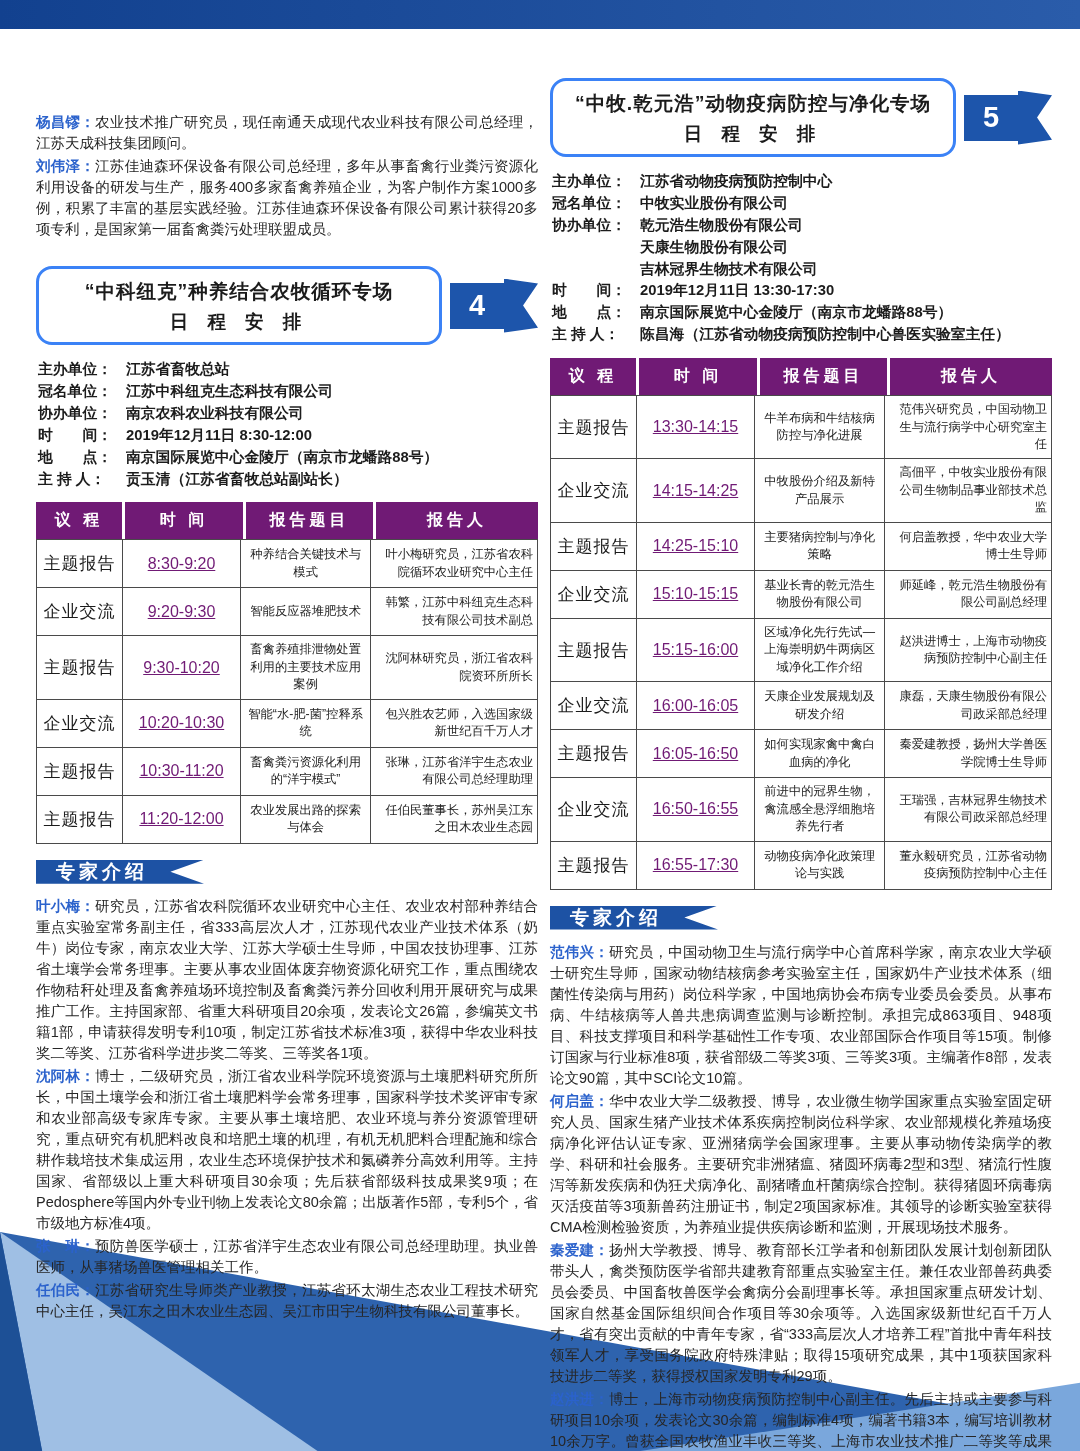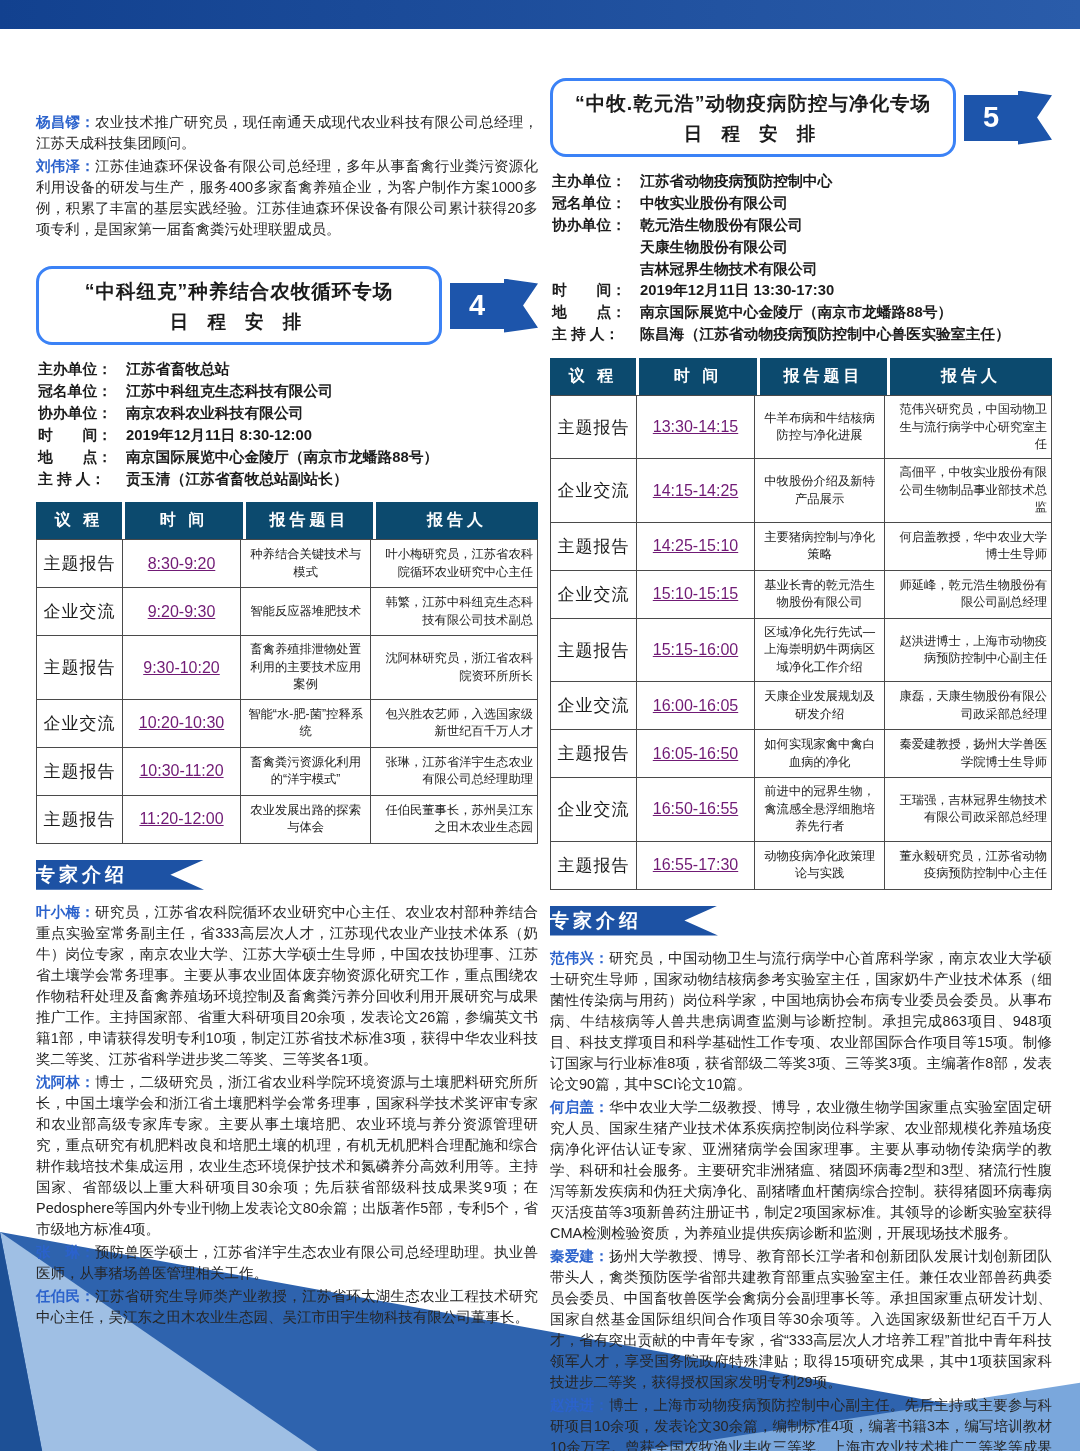--- a/index.html
+++ b/index.html
@@ -27,32 +27,32 @@
               display:flex;align-items:center;justify-content:center;}
   .badge-tail{width:34px;height:54px;background:#1d55ab;
               clip-path:polygon(0 0,100% 9%,56% 50%,100% 91%,0 100%);}
   .info-list{margin:4px 0 12px 2px;}
   .info-row{display:flex;font-size:14.8px;line-height:1.48;font-weight:600;color:#1c1c1c;}
   .info-label{flex:0 0 88px;white-space:pre;}
   .info-value{white-space:pre-line;}
   .sched{margin:6px 0 4px 0;}
   .sched-grid{display:grid;grid-template-columns:86px 118px 1fr 1.28fr;}
   .sched-head{gap:3px;margin-bottom:0;}
-  .hcell{background:#0c4a6e;color:#fff;text-align:center;padding:8px 0;font-size:16px;
+  .hcell{background:#701a75;color:#fff;text-align:center;padding:8px 0;font-size:16px;
          font-weight:bold;letter-spacing:4px;}
   .sched-body{border-left:1.5px solid #4a4a4a;border-top:1.5px solid #4a4a4a;}
   .bcell{border-right:1.5px solid #4a4a4a;border-bottom:1.5px solid #4a4a4a;
          display:flex;align-items:center;justify-content:center;text-align:center;
          padding:5px 4px;min-height:48px;box-sizing:border-box;}
   .c-type{font-size:17px;color:#1b1b1b;letter-spacing:1px;}
   .c-time{font-size:16px;color:#701a75;text-decoration:underline;}
   .c-topic{font-size:12.3px;line-height:1.42;color:#222;}
   .c-speaker{font-size:12.3px;line-height:1.42;color:#222;text-align:right;}
-  .experts-banner{width:168px;height:30px;background:#1d52a4;color:#fff;font-size:19px;font-weight:bold;
-        letter-spacing:4px;display:flex;align-items:center;box-sizing:border-box;
+  .experts-banner{width:168px;height:24px;background:#1d52a4;color:#fff;font-size:19px;font-weight:bold;
+        letter-spacing:4px;display:flex;align-items:center;padding-left:20px;box-sizing:border-box;
         clip-path:polygon(0 0,100% 0,80% 50%,100% 100%,0 100%);margin:16px 0 12px 0;}
 </style>
 </head>
 <body>
 
 <div class="top-bar"></div>
 
 <div class="deco">
   <div class="d-main"></div>
   <div class="d-light"></div>

